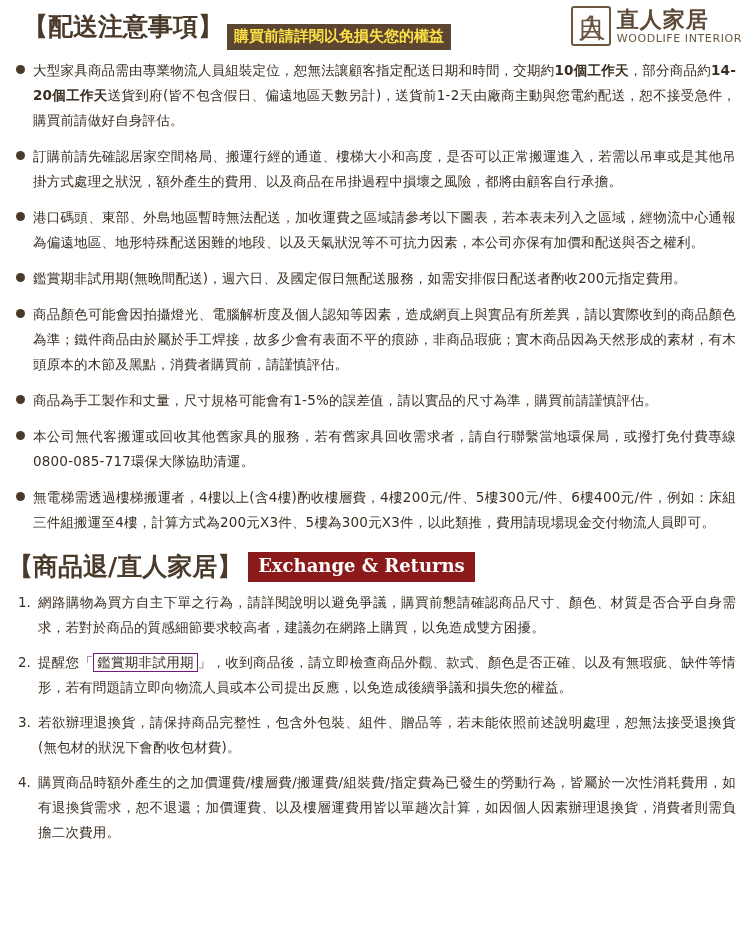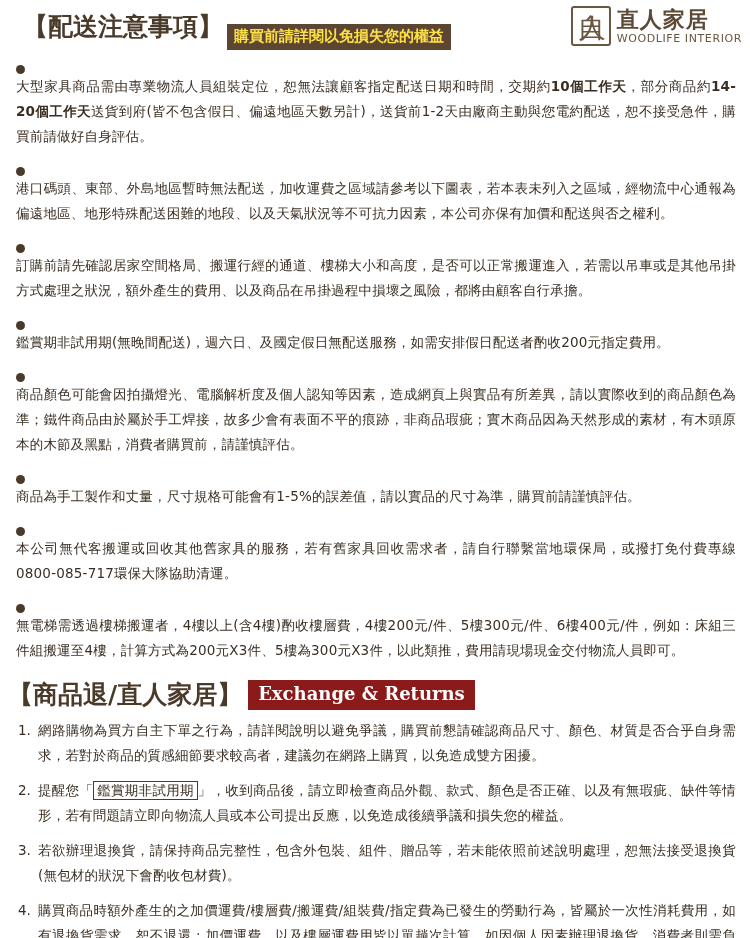--- a/index.html
+++ b/index.html
@@ -106,21 +106,20 @@
   }
 
   
   .bullets {
     padding: 2px 14px 0 16px;
   }
   .bullet-item {
     display: flex;
     align-items: flex-start;
     margin-bottom: 11px;
-    flex-direction: column;
   }
   .dot {
     flex: 0 0 auto;
     width: 9px;
     height: 9px;
     border-radius: 50%;
     background: #4a3a2a;
     margin: 7px 8px 0 0;
   }
   .btext {
@@ -212,25 +211,25 @@
     </div>
   </div>
 
   <div class="bullets">
     <div class="bullet-item">
       <span class="dot"></span>
       <span class="btext">大型家具商品需由專業物流人員組裝定位，恕無法讓顧客指定配送日期和時間，交期約<b>10個工作天</b>，部分商品約<b>14-20個工作天</b>送貨到府(皆不包含假日、偏遠地區天數另計)，送貨前1-2天由廠商主動與您電約配送，恕不接受急件，購買前請做好自身評估。</span>
     </div>
     <div class="bullet-item">
       <span class="dot"></span>
+      <span class="btext">訂購前請先確認居家空間格局、搬運行經的通道、樓梯大小和高度，是否可以正常搬運進入，若需以吊車或是其他吊掛方式處理之狀況，額外產生的費用、以及商品在吊掛過程中損壞之風險，都將由顧客自行承擔。</span>
+    </div>
+    <div class="bullet-item">
+      <span class="dot"></span>
       <span class="btext">港口碼頭、東部、外島地區暫時無法配送，加收運費之區域請參考以下圖表，若本表未列入之區域，經物流中心通報為偏遠地區、地形特殊配送困難的地段、以及天氣狀況等不可抗力因素，本公司亦保有加價和配送與否之權利。</span>
-    </div>
-    <div class="bullet-item">
-      <span class="dot"></span>
-      <span class="btext">訂購前請先確認居家空間格局、搬運行經的通道、樓梯大小和高度，是否可以正常搬運進入，若需以吊車或是其他吊掛方式處理之狀況，額外產生的費用、以及商品在吊掛過程中損壞之風險，都將由顧客自行承擔。</span>
     </div>
     <div class="bullet-item">
       <span class="dot"></span>
       <span class="btext">鑑賞期非試用期(無晚間配送)，週六日、及國定假日無配送服務，如需安排假日配送者酌收200元指定費用。</span>
     </div>
     <div class="bullet-item">
       <span class="dot"></span>
       <span class="btext">商品顏色可能會因拍攝燈光、電腦解析度及個人認知等因素，造成網頁上與實品有所差異，請以實際收到的商品顏色為準；鐵件商品由於屬於手工焊接，故多少會有表面不平的痕跡，非商品瑕疵；實木商品因為天然形成的素材，有木頭原本的木節及黑點，消費者購買前，請謹慎評估。</span>
     </div>
     <div class="bullet-item">

